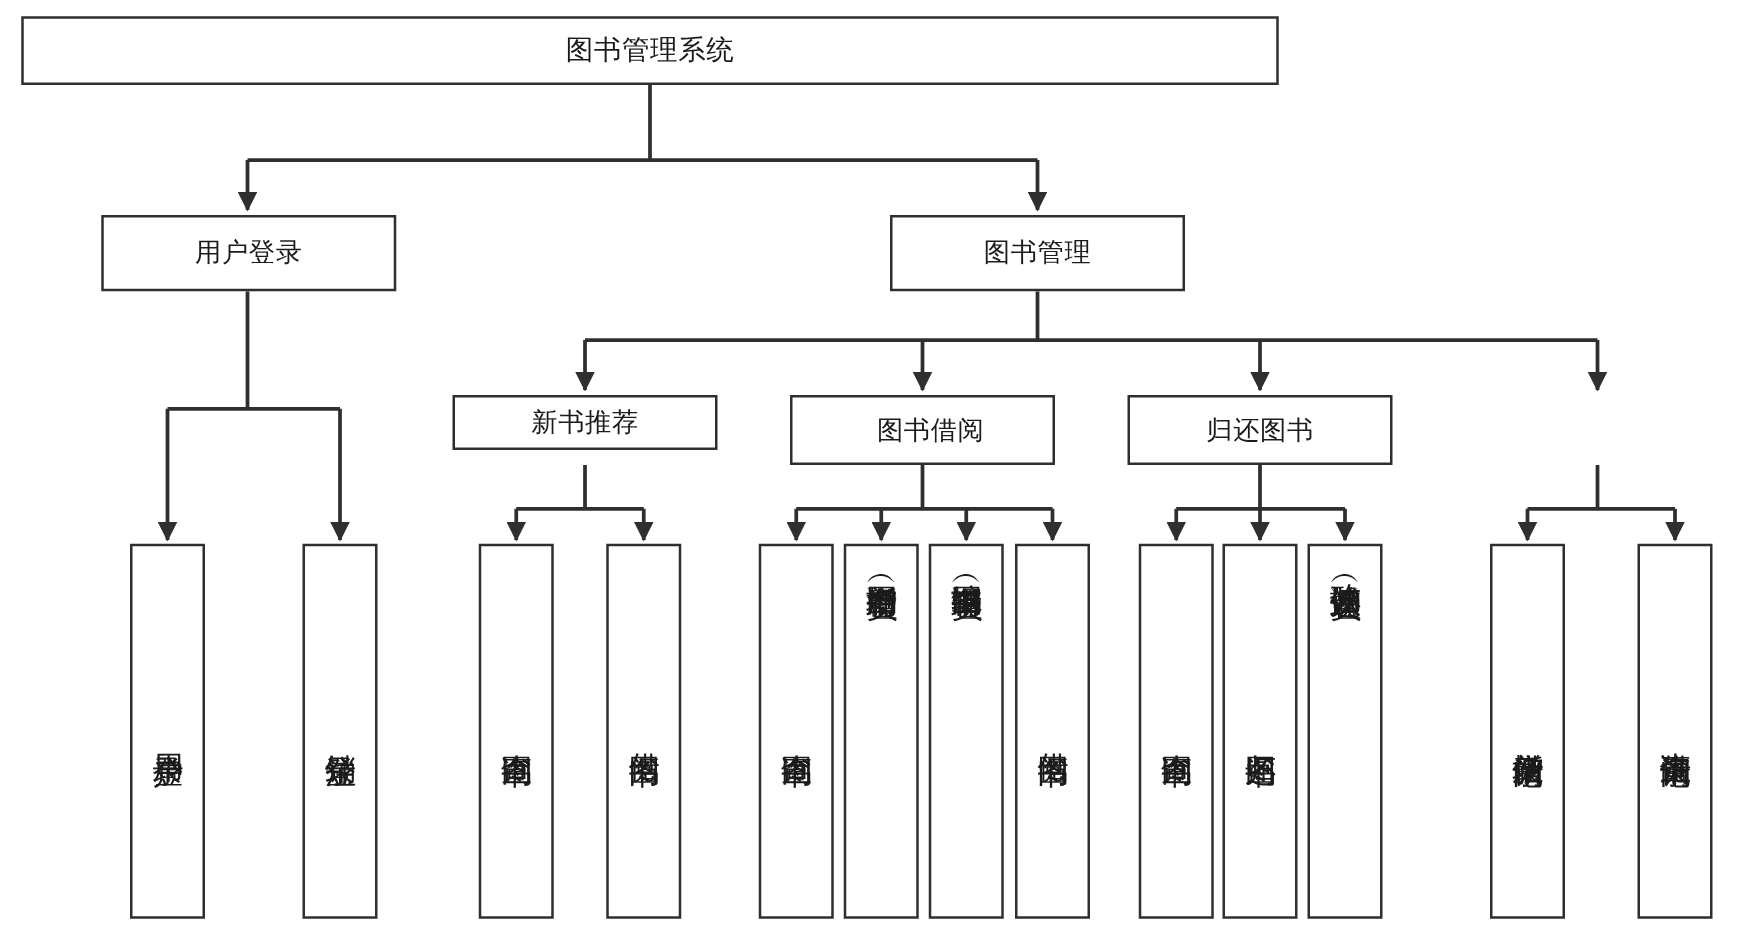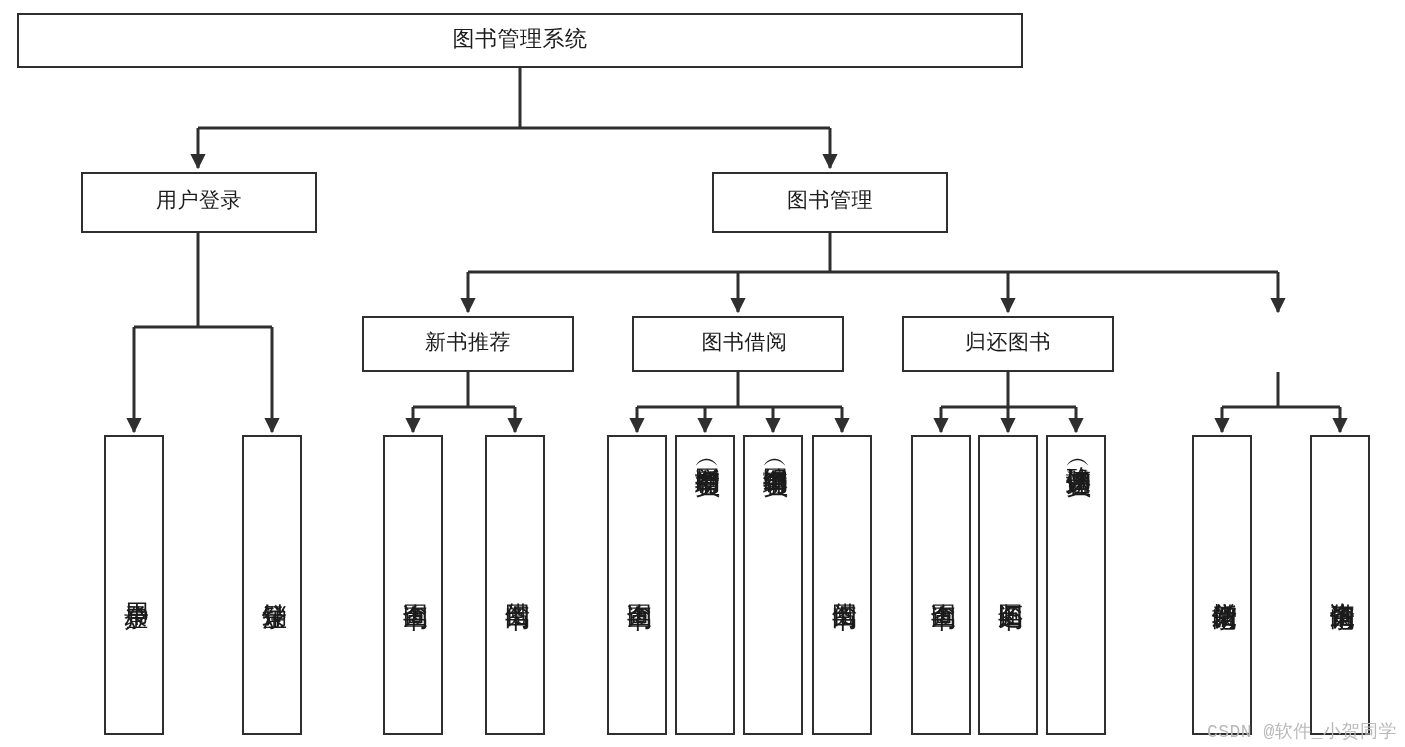--- a/index.html
+++ b/index.html
@@ -10,21 +10,20 @@
   }
   body {
     font-family: "DejaVu Sans", "Liberation Sans", sans-serif;
   }
   #canvas {
     position: relative;
     width: 1405px;
     height: 747px;
     background: #ffffff;
     overflow: hidden;
-    font-family: Liberation Mono, monospace;
   }
   #diagram-svg {
     position: absolute;
     left: 0;
     top: 0;
     width: 1405px;
     height: 747px;
   }
   .node {
     position: absolute;
@@ -135,21 +134,21 @@
   </div>
 
   <div class="node" style="left:81px; top:172px; width:236px; height:61px;">
     <span class="node-label">用户登录</span>
   </div>
 
   <div class="node" style="left:712px; top:172px; width:236px; height:61px;">
     <span class="node-label">图书管理</span>
   </div>
 
-  <div class="node" style="left:362px; top:316px; width:212px; height:56px;">
+  <div class="node" style="left:362px; top:316px; width:212px; height:44px;">
     <span class="node-label">新书推荐</span>
   </div>
 
   <div class="node" style="left:632px; top:316px; width:212px; height:56px;padding-left:13px;">
     <span class="node-label">图书借阅</span>
   </div>
 
   <div class="node" style="left:902px; top:316px; width:212px; height:56px;">
     <span class="node-label">归还图书</span>
   </div>
@@ -200,15 +199,14 @@
   </div>
 
   <div class="node leaf centered" style="left:1192px; top:435px; width:60px; height:300px;">
     <span class="node-label">新增借阅记录</span>
   </div>
 
   <div class="node leaf centered" style="left:1310px; top:435px; width:60px; height:300px;">
     <span class="node-label">查询借阅记录</span>
   </div>
 
-  <div id="watermark">CSDN @软件_小贺同学</div>
 
 </div>
 
 </body></html>

